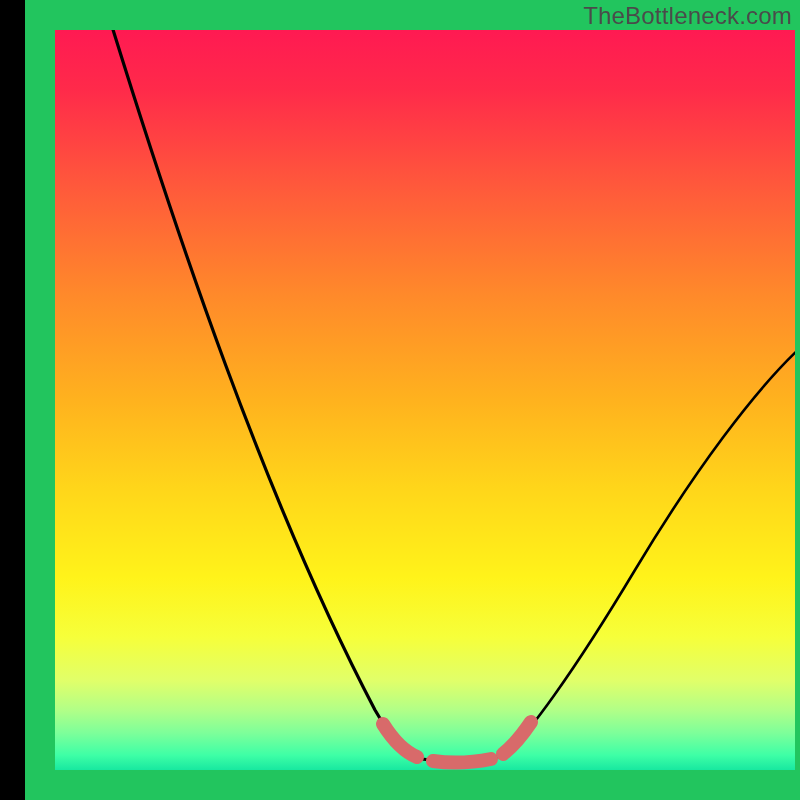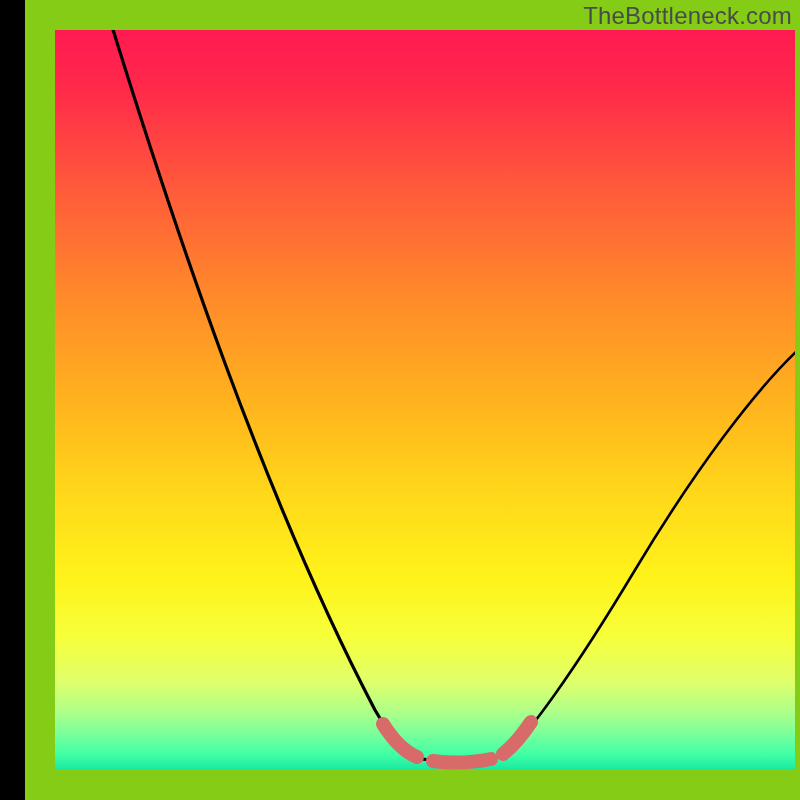--- a/index.html
+++ b/index.html
@@ -7,21 +7,21 @@
     padding: 0;
     width: 800px;
     height: 800px;
     background: #000;
     overflow: hidden;
     font-family: Arial, Helvetica, sans-serif;
   }
   .frame {
     position: absolute;
     inset: 0;
-    background: #84cc16;
+    background: #22c55e;
     margin-left: 25px;
   }
   .plot {
     position: absolute;
     left: 30px;
     top: 30px;
     width: 740px;
     height: 740px;
     overflow: hidden;
   }

